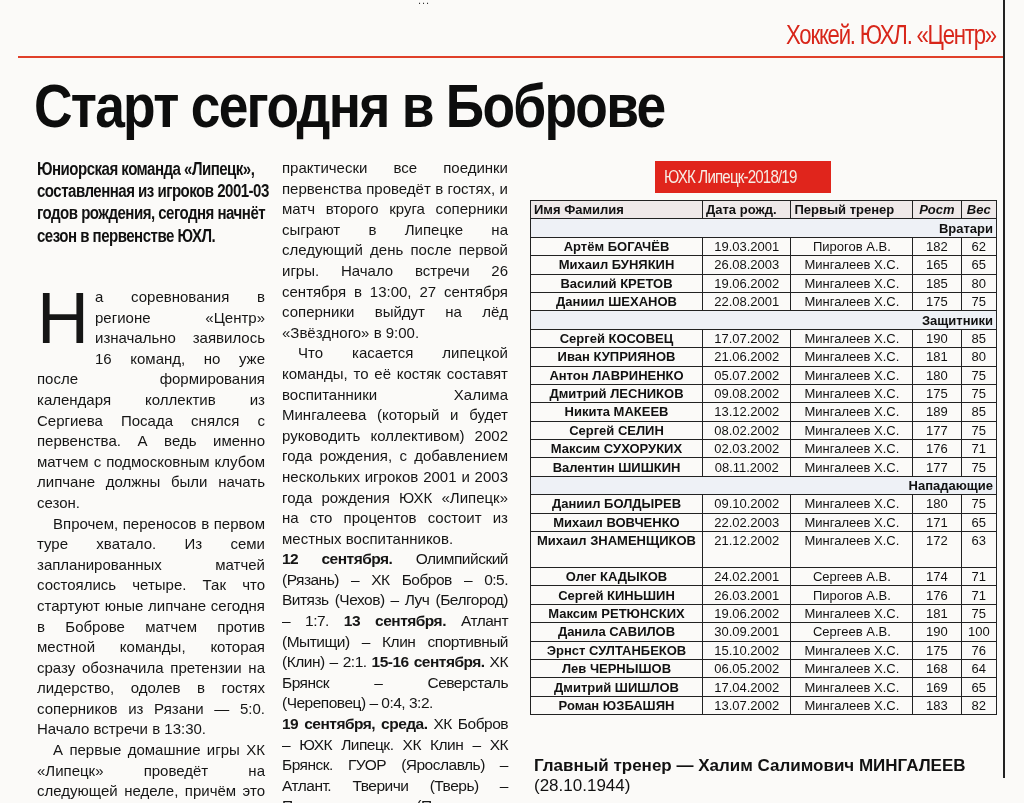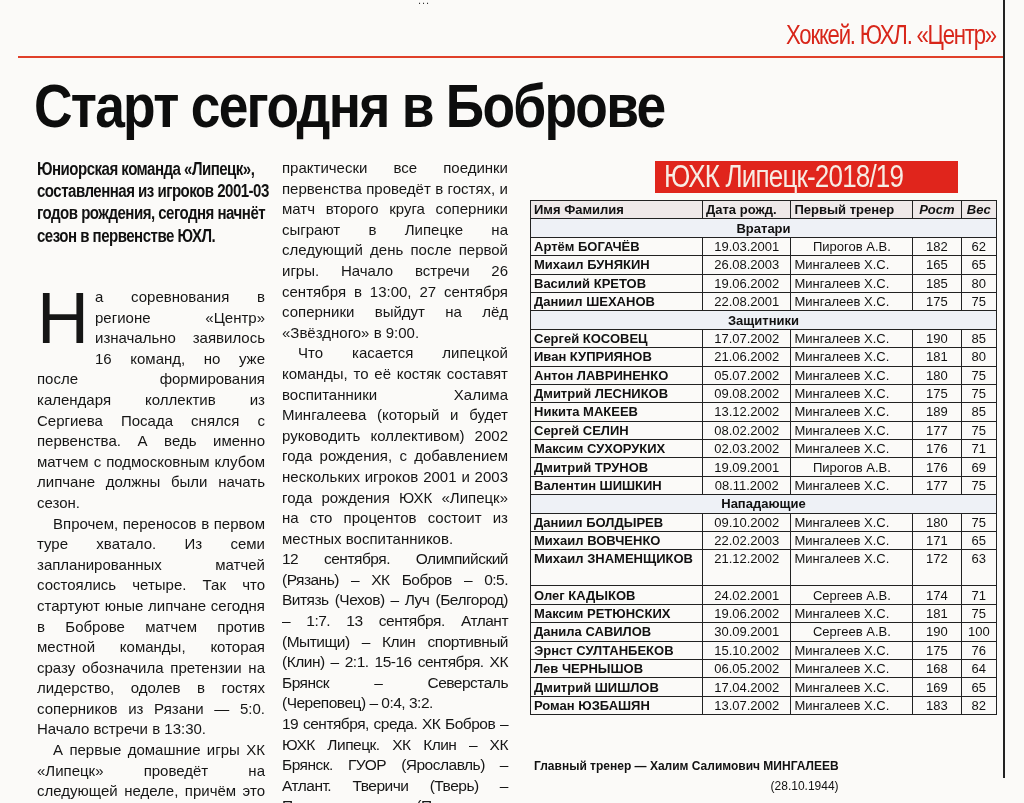--- a/index.html
+++ b/index.html
@@ -18,37 +18,37 @@
 
   .col { position: absolute; font-size: 15px; line-height: 20.6px; text-align: justify; color: #151515; }
   .col1 { left: 37px; top: 287px; width: 228px; }
   .col2 { left: 282px; top: 158px; width: 226px; }
   .col p { text-indent: 16px; }
   .col p.noindent { text-indent: 0; }
 
   .dropcap { float: left; font-size: 72px; line-height: 58px; height: 60px; margin: 2px 6px 0 0; font-weight: normal; font-family: "Liberation Sans", sans-serif; }
 
   .sched { font-family: "Liberation Sans Narrow", "Liberation Sans", sans-serif; font-size: 15.5px; line-height: 20.6px; letter-spacing: -0.5px; text-align: justify; }
-  .sched b { font-weight: normal; }
-
-  .badge { position: absolute; left: 655px; top: 161px; height: 32px; padding: 0 9px; background: #e0251c; color: #f7ece4; font-size: 31px; line-height: 32px; letter-spacing: -1px; white-space: nowrap; }
+  .sched b { font-weight: bold; }
+
+  .badge { position: absolute; left: 655px; top: 161px; height: 32px; padding: 0 9px; background: #e0251c; color: #f7ece4; font-size: 18px; line-height: 32px; letter-spacing: -1px; white-space: nowrap; }
   .badge span { display: inline-block; transform: scaleX(0.84); transform-origin: left center; }
 
   table.roster { position: absolute; left: 530px; top: 200px; width: 467px; border-collapse: collapse; font-size: 13px; }
   table.roster td, table.roster th { border: 1.5px solid #222; padding: 0 3px; height: 18.4px; line-height: 17px; white-space: nowrap; }
   table.roster th { font-weight: bold; text-align: left; background: #efe9e9; }
   table.roster th.c { text-align: center; font-style: italic; }
-  table.roster tr.section td { text-align: center; font-weight: bold; background: #eef1f6; }
-  table.roster td.name { font-weight: bold; }
+  table.roster tr.section td { text-align: right; font-weight: bold; background: #eef1f6; }
+  table.roster td.name { font-weight: bold; text-align: center; }
   table.roster td.date, table.roster td.num { text-align: center; }
   table.roster td.coach { text-align: center; }
-  table.roster td.coach.m { text-align: left; }
+  table.roster td.coach.m { text-align: center; }
   table.roster tr.tall td { vertical-align: top; height: 36px; }
 
-  .footer { position: absolute; left: 534px; top: 756px; font-size: 12px; line-height: 20px; text-align: right; }
+  .footer { position: absolute; left: 534px; top: 756px; font-size: 17px; line-height: 20px; }
   .footer .b { font-weight: bold; }
 </style>
 </head>
 <body>
 
 <div class="top-fragment">...</div>
 <div class="right-rule"></div>
 
 <div class="rubric">Хоккей. ЮХЛ. «Центр»</div>
 <div class="rubric-rule"></div>
@@ -164,27 +164,20 @@
         <td class="num">75</td>
       </tr>
       <tr>
         <td class="name">Максим СУХОРУКИХ</td>
         <td class="date">02.03.2002</td>
         <td class="coach m">Мингалеев Х.С.</td>
         <td class="num">176</td>
         <td class="num">71</td>
       </tr>
       <tr>
-        <td class="name">Дмитрий ТРУНОВ</td>
-        <td class="date">19.09.2001</td>
-        <td class="coach">Пирогов А.В.</td>
-        <td class="num">176</td>
-        <td class="num">69</td>
-      </tr>
-      <tr>
         <td class="name">Валентин ШИШКИН</td>
         <td class="date">08.11.2002</td>
         <td class="coach m">Мингалеев Х.С.</td>
         <td class="num">177</td>
         <td class="num">75</td>
       </tr>
       <tr class="section">
         <td colspan="5">Нападающие</td>
       </tr>
       <tr>
@@ -209,20 +202,27 @@
         <td class="num">63</td>
       </tr>
       <tr>
         <td class="name">Олег КАДЫКОВ</td>
         <td class="date">24.02.2001</td>
         <td class="coach">Сергеев А.В.</td>
         <td class="num">174</td>
         <td class="num">71</td>
       </tr>
       <tr>
+        <td class="name">Сергей КИНЬШИН</td>
+        <td class="date">26.03.2001</td>
+        <td class="coach">Пирогов А.В.</td>
+        <td class="num">176</td>
+        <td class="num">71</td>
+      </tr>
+      <tr>
         <td class="name">Максим РЕТЮНСКИХ</td>
         <td class="date">19.06.2002</td>
         <td class="coach m">Мингалеев Х.С.</td>
         <td class="num">181</td>
         <td class="num">75</td>
       </tr>
       <tr>
         <td class="name">Данила САВИЛОВ</td>
         <td class="date">30.09.2001</td>
         <td class="coach">Сергеев А.В.</td>

